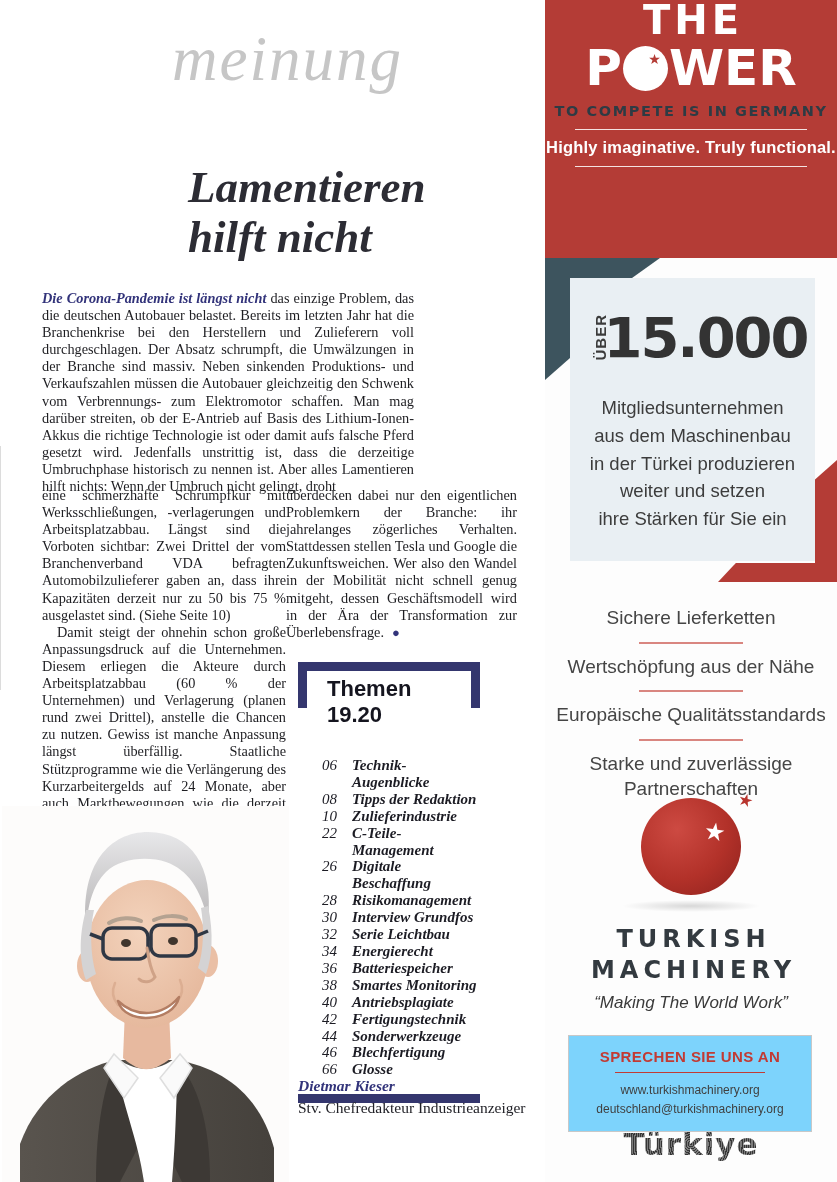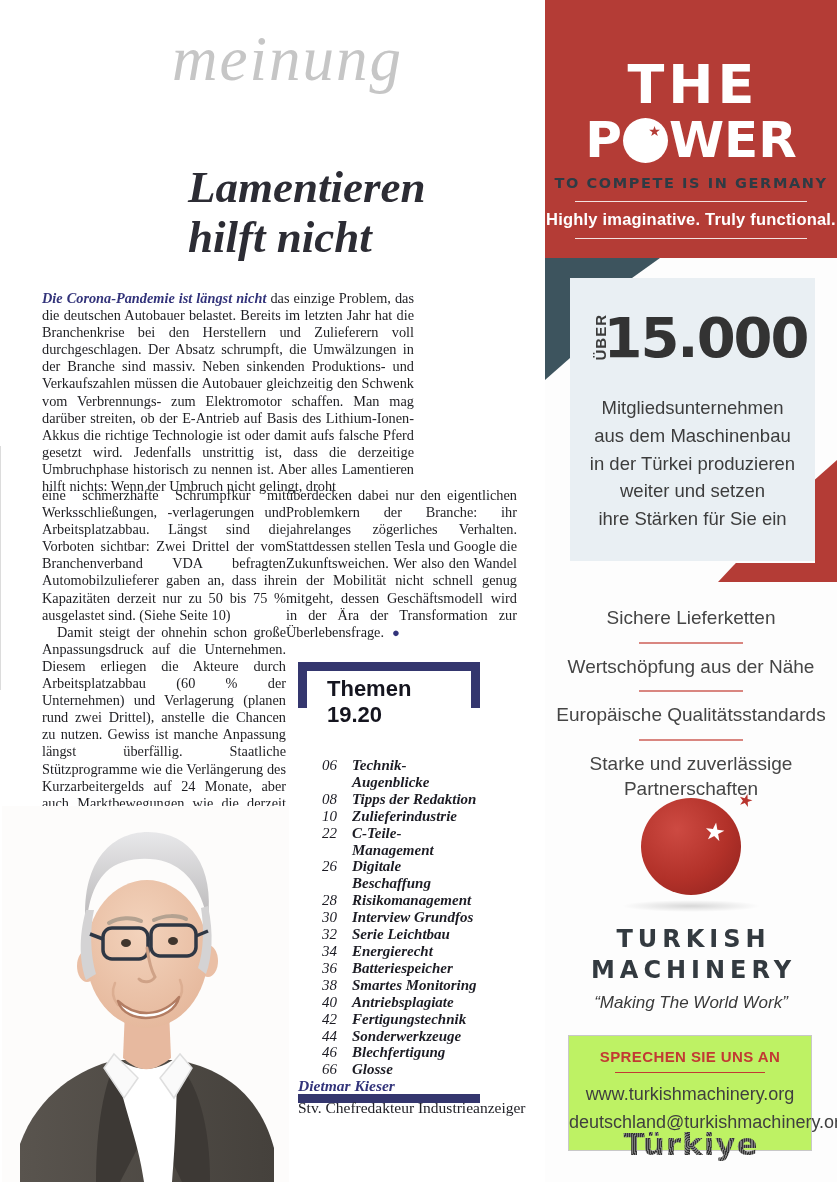--- a/index.html
+++ b/index.html
@@ -53,21 +53,21 @@
   .author-name{font-style:italic;font-weight:700;font-size:15.5px;color:#32337a;}
   .author-role{font-size:15.5px;color:#222228;margin-top:4px;}
 
   .portrait{left:2px;top:806px;width:287px;height:376px;}
 
   
   .ad{left:545px;top:0;width:292px;height:1182px;background:#fdfdfd;}
   .ad .abs{position:absolute;}
 
   .hero{left:0;top:0;width:292px;height:258px;background:#b43c36;color:#fff;text-align:center;}
-  .hero-the{font-family:"DejaVu Sans",sans-serif;font-weight:800;font-size:54px;line-height:1;letter-spacing:4px;padding-top:58px;text-indent:4px;}
+  .hero-the{font-family:"DejaVu Sans",sans-serif;font-weight:800;font-size:40px;line-height:1;letter-spacing:4px;text-indent:4px;}
   .hero-power{font-family:"DejaVu Sans",sans-serif;font-weight:800;font-size:50px;line-height:1;margin-top:3px;display:flex;justify-content:center;align-items:center;}
   .power-o{display:inline-block;width:45px;height:45px;background:#fff;border-radius:50%;position:relative;margin:0 1px;}
   .power-o-star{position:absolute;top:6px;right:7px;font-size:14px;color:#b43c36;line-height:1;}
   .hero-sub{font-family:"DejaVu Sans",sans-serif;font-weight:800;font-size:14.5px;letter-spacing:1.6px;color:#2e3b44;margin-top:10px;}
   .hero-rule{width:232px;height:1px;background:rgba(255,255,255,.85);margin:10px auto 8px;}
   .hero-tag{font-size:16.5px;font-weight:700;letter-spacing:.2px;}
 
   .teal-h{left:0;top:258px;width:115px;height:23px;background:#3d545e;clip-path:polygon(0 0,100% 0,72% 100%,0 100%);}
   .teal-v{left:0;top:258px;width:25px;height:122px;background:#3d545e;clip-path:polygon(0 0,100% 0,100% 82%,0 100%);}
   .red-v{left:270px;top:460px;width:22px;height:122px;background:#b43c36;clip-path:polygon(0 16%,100% 0,100% 100%,0 100%);}
@@ -89,24 +89,24 @@
   .logo-block{left:0;top:798px;width:292px;text-align:center;}
   .sphere{width:100px;height:97px;margin:0 auto;border-radius:50%;position:relative;
     background:radial-gradient(circle at 36% 32%, #cd4a42 0%, #b23129 55%, #8d211d 100%);}
   .sphere-star{position:absolute;top:22px;right:15px;color:#fff;font-size:24px;line-height:1;transform:rotate(8deg);}
   .sphere-star-outer{position:absolute;top:-6px;right:-12px;color:#b8352e;font-size:17px;line-height:1;transform:rotate(16deg);}
   .sphere-shadow{width:140px;height:12px;margin:5px auto 0;
     background:radial-gradient(ellipse at center, rgba(0,0,0,.15), rgba(0,0,0,0) 70%);}
   .brand-name{margin-top:12px;font-family:"DejaVu Sans",sans-serif;font-weight:700;font-size:24px;line-height:1.3;letter-spacing:5px;color:#333a40;text-indent:5px;}
   .brand-tag{margin-top:7px;font-style:italic;font-weight:400;font-size:17px;color:#3a3a3a;}
 
-  .contact{left:23px;top:1035px;width:244px;background:#bef264;border:1px solid #c8c8c8;text-align:center;padding:12px 0 13px;box-sizing:border-box;}
+  .contact{left:23px;top:1035px;width:244px;background:#7dd3fc;border:1px solid #c8c8c8;text-align:center;padding:12px 0 13px;box-sizing:border-box;}
   .contact-h{color:#c23a33;font-weight:700;font-size:15px;letter-spacing:.4px;}
   .contact-rule{width:150px;border-top:1.5px solid #c23a33;margin:7px auto 8px;}
-  .contact-line{font-size:18px;color:#3f3f3f;line-height:1.55;}
+  .contact-line{font-size:12px;color:#3f3f3f;line-height:1.55;}
 
   .turkiye{left:0;top:1126px;width:292px;text-align:center;
     font-family:"DejaVu Sans",sans-serif;font-weight:800;font-size:31px;color:#3e3e3e;letter-spacing:1px;}
   @supports ((-webkit-background-clip:text) or (background-clip:text)){
     .turkiye span{
       background:repeating-radial-gradient(circle at 50% 50%, #353535 0 1.1px, #7b7b7b 1.1px 2.2px);
       -webkit-background-clip:text;background-clip:text;color:transparent;
     }
   }
 </style>

